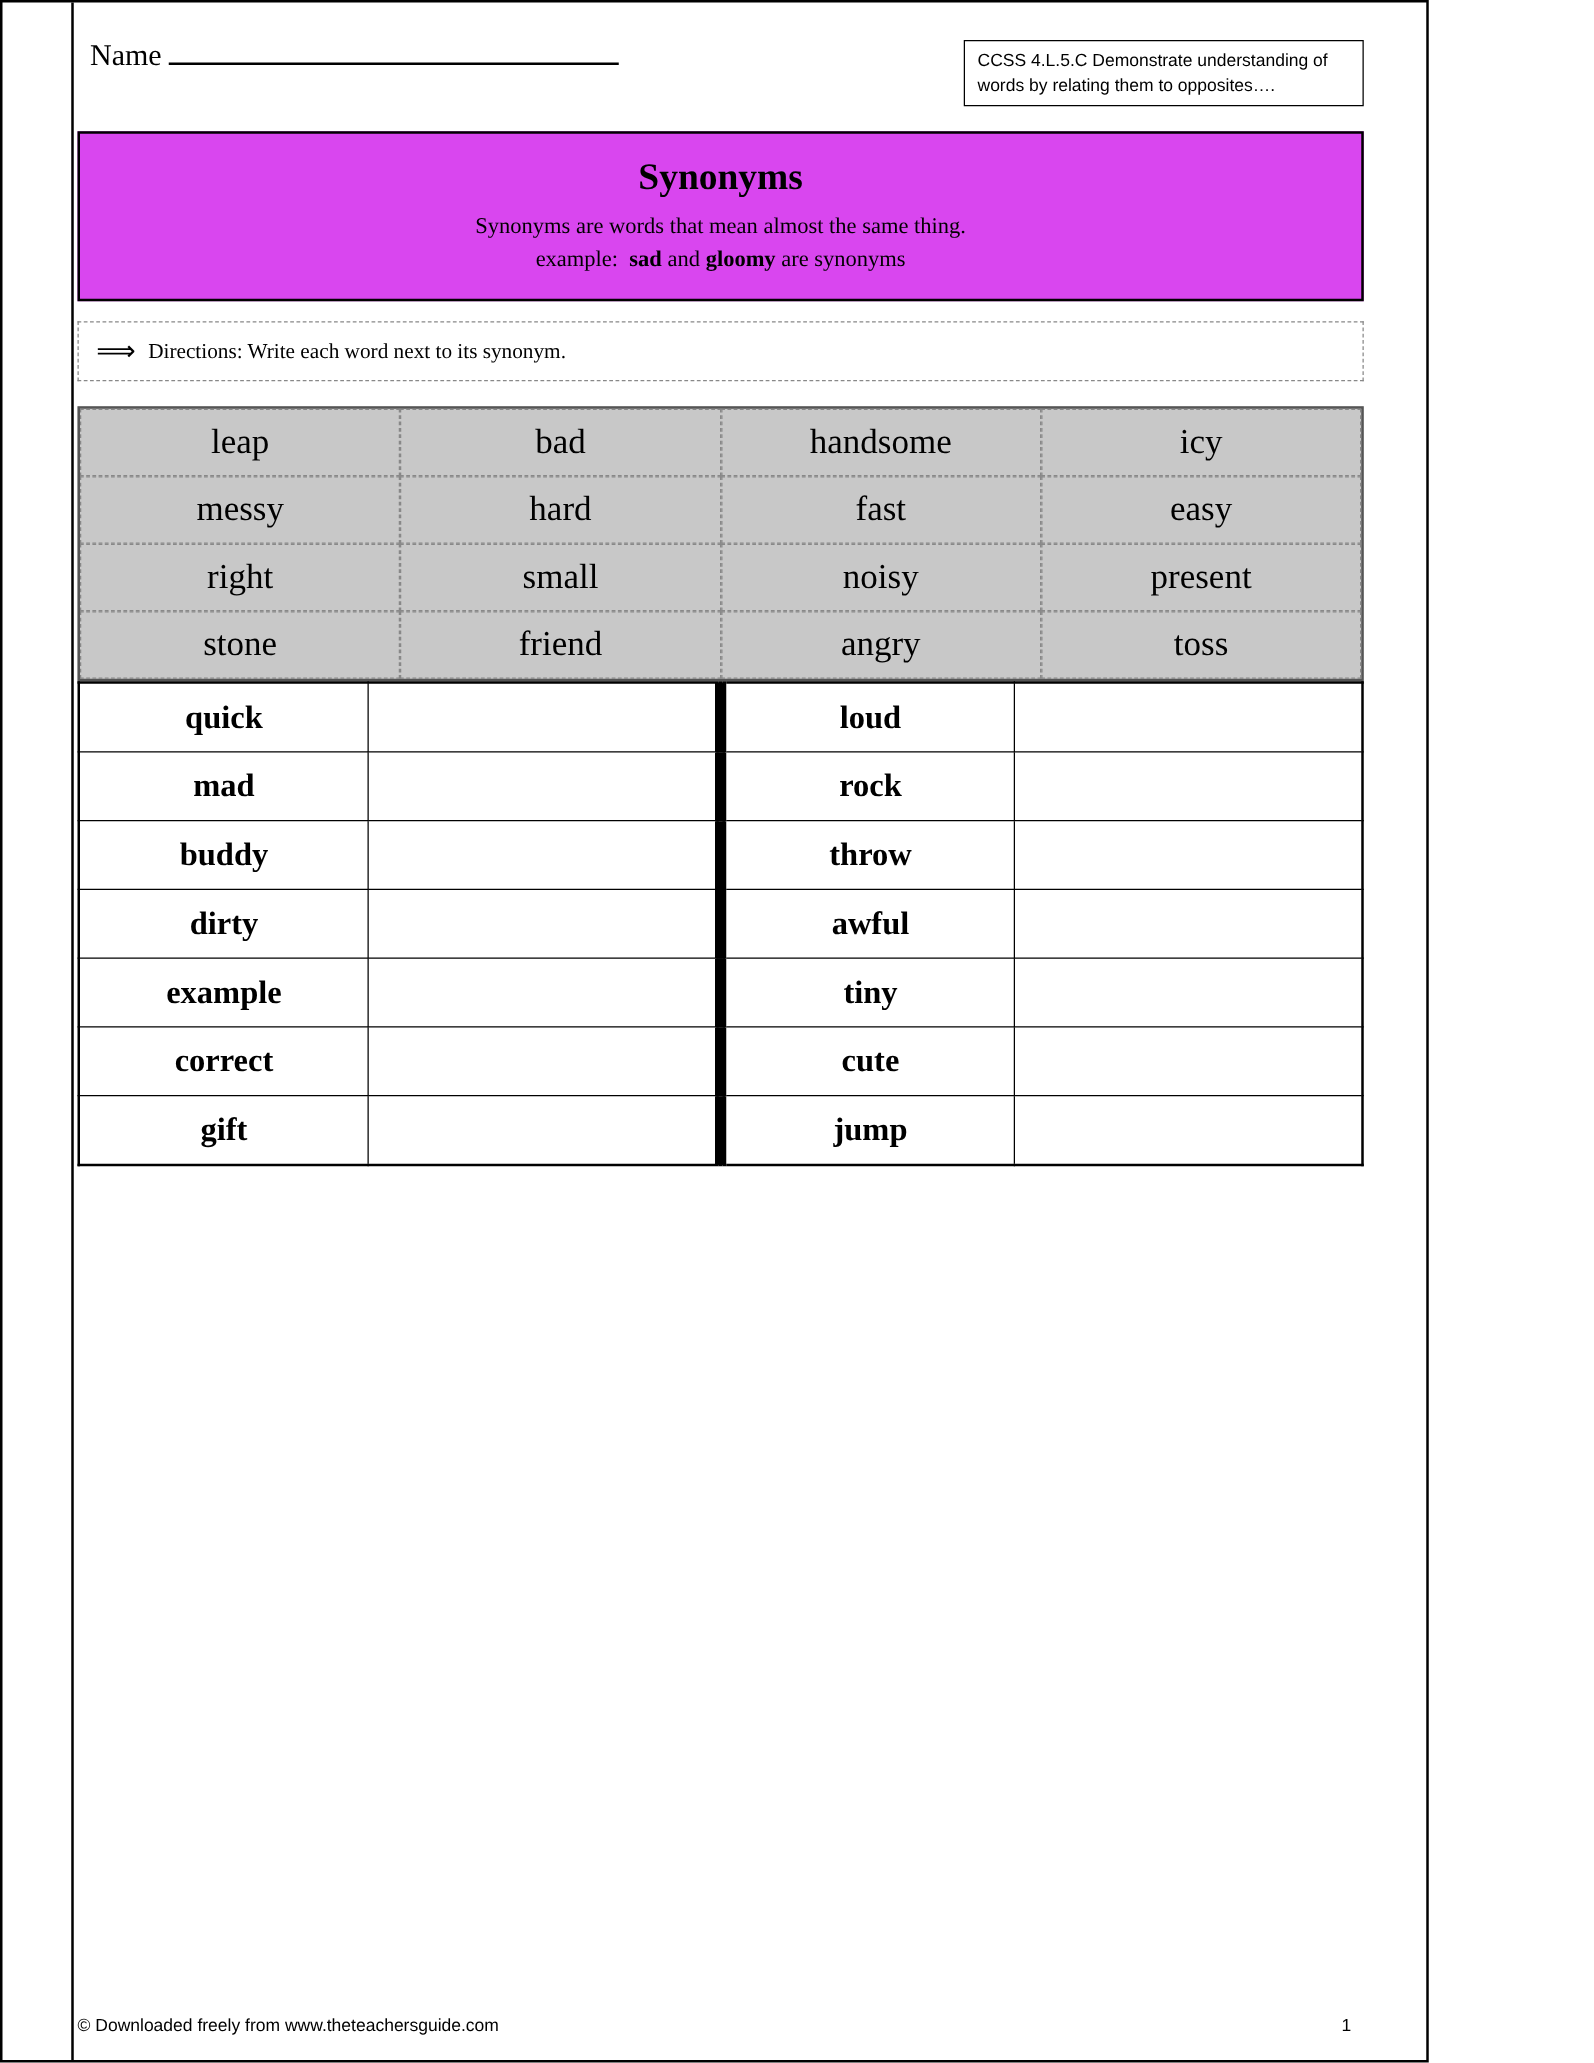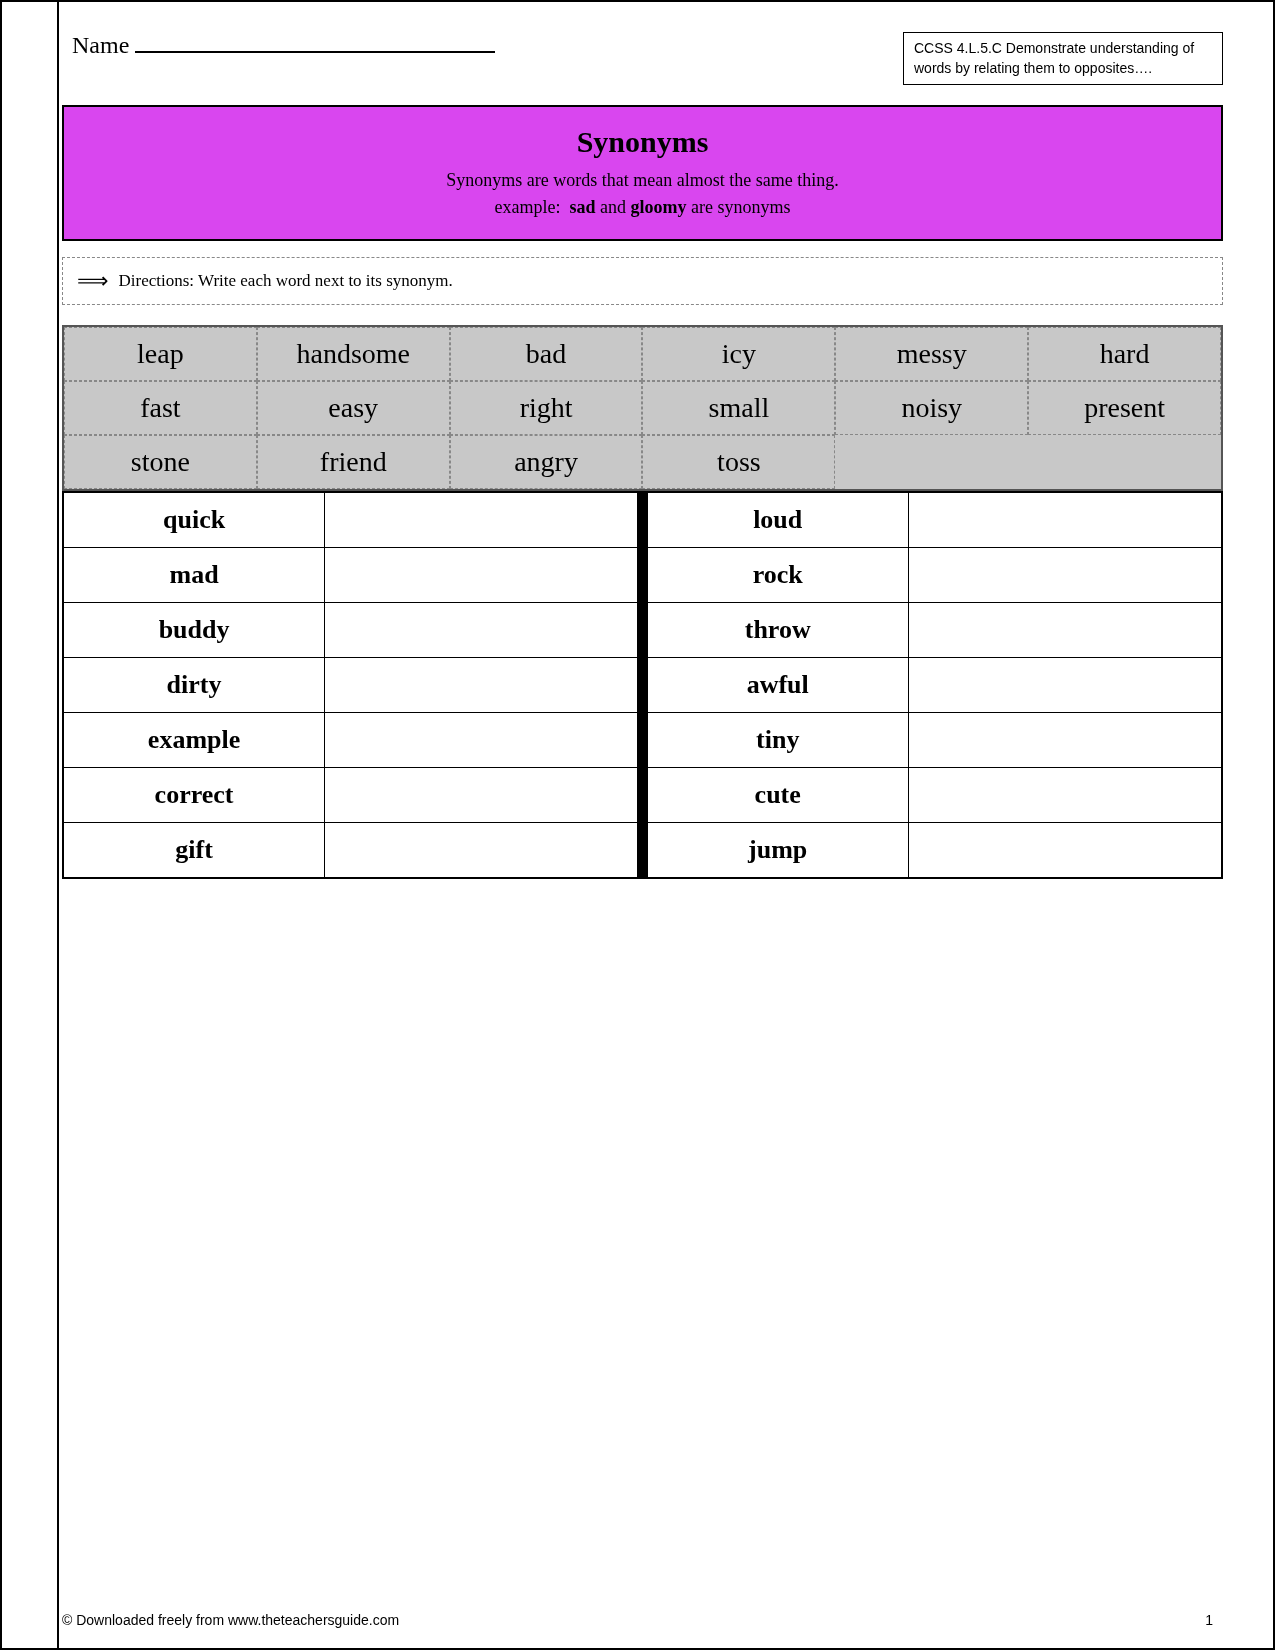--- a/index.html
+++ b/index.html
@@ -10,21 +10,21 @@
 
     body {
       width: 1275px;
       min-height: 1650px;
       background: #fff;
       font-family: 'Comic Sans MS', 'Chalkboard SE', cursive;
       position: relative;
     }
 
     .page {
-      width: 1275px;
+      width: 1143px;
       min-height: 1650px;
       padding: 30px 50px 30px 60px;
       position: relative;
       border: 2px solid #000;
     }
 
     
     .page::before {
       content: '';
       position: absolute;
@@ -86,21 +86,21 @@
     .arrow-icon {
       margin-right: 10px;
       font-size: 22px;
     }
 
     
     .word-bank {
       background: #c8c8c8;
       border: 2px solid #555;
       display: grid;
-      grid-template-columns: repeat(6, 1fr);
+      grid-template-columns: repeat(4, 1fr);
       margin-bottom: 0;
     }
 
     .word-bank-cell {
       font-size: 28px;
       font-family: 'Comic Sans MS', cursive;
       text-align: center;
       padding: 10px 5px;
       border: 1px dashed #888;
     }
@@ -177,22 +177,22 @@
     </p>
   </div>
 
   <div class="directions-box">
     <span class="arrow-icon">⟹</span>
     <span>Directions: Write each word next to its synonym.</span>
   </div>
 
   <div class="word-bank" id="word-bank-grid">
   <div class="word-bank-cell">leap</div>
+      <div class="word-bank-cell">bad</div>
       <div class="word-bank-cell">handsome</div>
-      <div class="word-bank-cell">bad</div>
       <div class="word-bank-cell">icy</div>
       <div class="word-bank-cell">messy</div>
       <div class="word-bank-cell">hard</div>
       <div class="word-bank-cell">fast</div>
       <div class="word-bank-cell">easy</div>
       <div class="word-bank-cell">right</div>
       <div class="word-bank-cell">small</div>
       <div class="word-bank-cell">noisy</div>
       <div class="word-bank-cell">present</div>
       <div class="word-bank-cell">stone</div>

